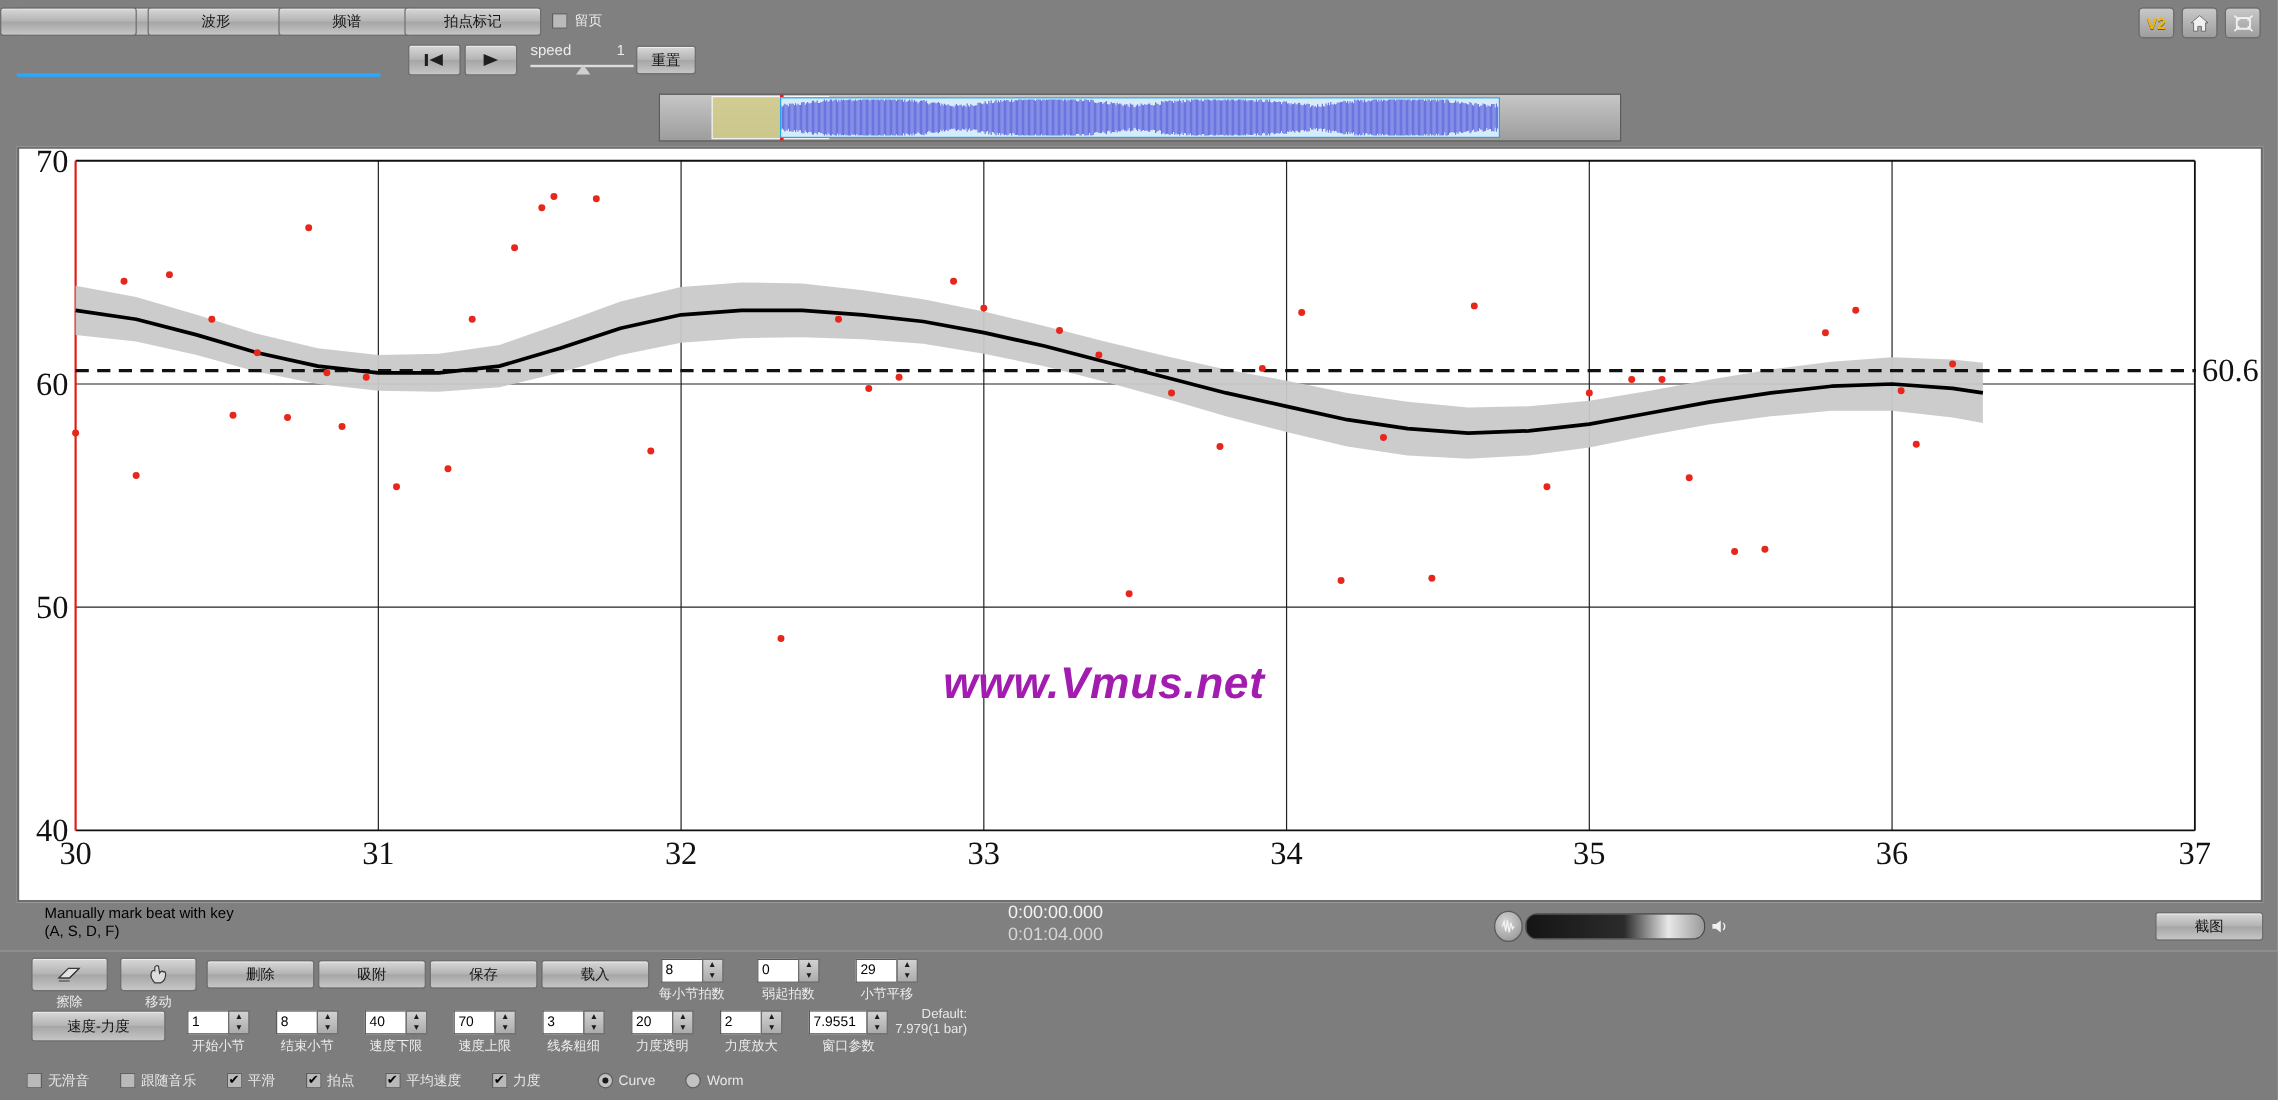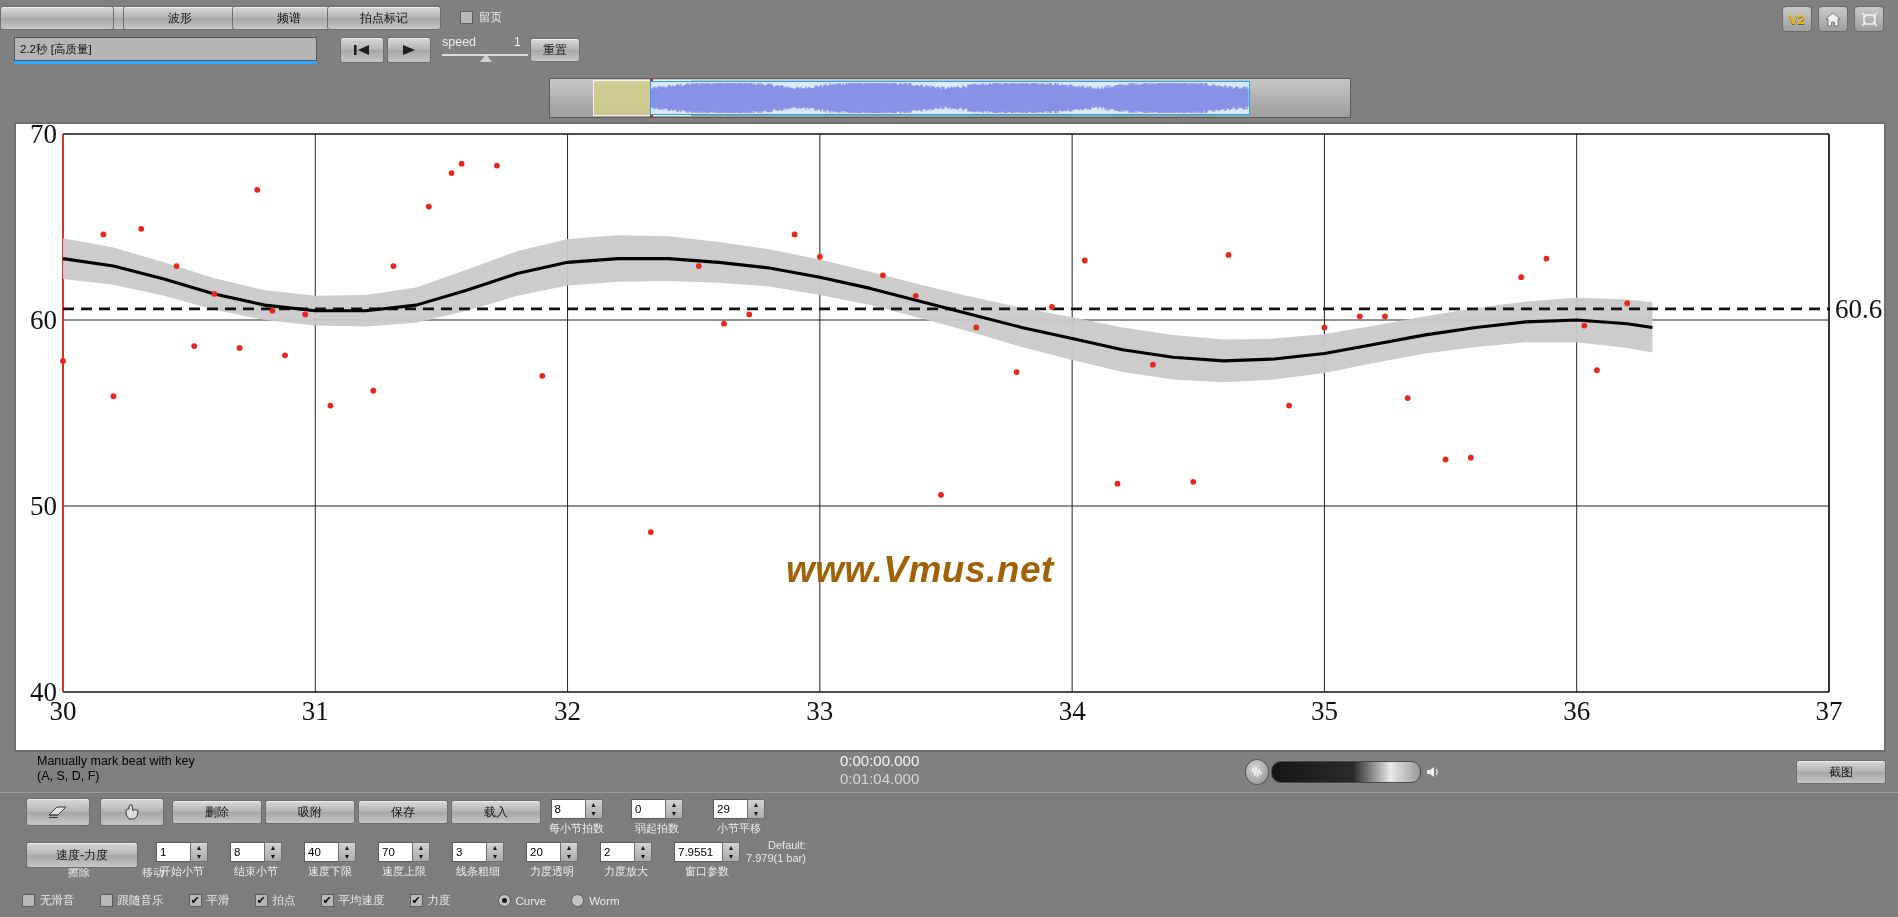--- a/index.html
+++ b/index.html
@@ -84,39 +84,39 @@
   .ov-wave svg{display:block;}
 
   
   .chartpanel{
     position:absolute;left:14px;top:122px;width:1872px;height:630px;
     background:#ffffff;border:2px solid #6e6e6e;box-sizing:border-box;
   }
   .chartpanel svg{display:block;}
   .watermark{
     position:absolute;left:770px;top:425px;
-    font-size:37px;font-weight:bold;font-style:italic;color:#a16207;
+    font-size:37px;font-weight:bold;font-style:italic;color:#a21caf;
     letter-spacing:.5px;user-select:none;
   }
 
   
   .status{position:absolute;left:0;top:752px;width:1898px;height:40px;}
   .status-left{position:absolute;left:13px;top:2px;color:#000000;font-size:12.5px;line-height:15px;margin-left:24px;}
   .times{position:absolute;left:840px;top:0px;color:#f3f3f3;font-size:15px;line-height:18px;}
   .times .t2{color:#d6d6d6;}
   .volwrap{position:absolute;left:1245px;top:7px;display:flex;align-items:center;gap:2px;}
   .volknob{width:22px;height:24px;border-radius:50%;background:radial-gradient(circle at 40% 35%,#d6d6d6,#8d8d8d);border:1px solid #5a5a5a;display:flex;align-items:center;justify-content:center;}
   .volbar{width:148px;height:20px;border-radius:10px;background:linear-gradient(90deg,#151515,#2b2b2b 55%,#e8e8e8 80%,#9a9a9a);border:1px solid #4a4a4a;}
   .volend{width:22px;height:22px;display:flex;align-items:center;justify-content:center;}
   .snapbtn{position:absolute;right:12px;top:8px;width:88px;height:22px;}
 
   
   .bottom{position:absolute;left:0;top:792px;width:1898px;height:125px;background:#7d7d7d;border-top:1px solid #999;}
   .icon-btn{width:62px;height:26px;}
-  .ib-wrap{position:absolute;display:flex;flex-direction:column;align-items:flex-end;gap:38px;}
+  .ib-wrap{position:absolute;display:flex;flex-direction:column;align-items:center;}
   .ib-cap{font-size:11px;color:#ededed;margin-top:1px;}
   .wide-btn{position:absolute;width:88px;height:22px;}
   .row2btn{position:absolute;left:26px;top:49px;width:110px;height:24px;}
   .defnote{position:absolute;left:746px;top:46px;font-size:11px;color:#e8e8e8;line-height:13px;text-align:right;}
   .chkrow{position:absolute;left:22px;top:100px;display:flex;align-items:center;gap:7px;}
   .chkgrp{display:flex;align-items:center;gap:5px;margin-right:18px;}
   .rbtns{position:absolute;right:16px;top:6px;display:flex;flex-direction:column;gap:10px;align-items:center;}
   .sharebtn{width:116px;height:26px;border:2px solid #3a40d8;box-sizing:border-box;font-size:13px;}
   .disbtn{width:116px;height:26px;border:2px solid #3a40d8;box-sizing:border-box;background:linear-gradient(#9e9e9e,#8d8d8d);color:#8d8d8d;}
 </style>
@@ -129,21 +129,21 @@
     <div class="btn tb-btn" style="left:14px">
         <span>上传音乐</span>
       </div>
     <div class="btn tb-btn" style="left:123px">
         <span>波形</span>
       </div>
     <div class="btn tb-btn" style="left" :=""></div>
     <div class="btn tb-btn" style="left:232px">
         <span>频谱</span>
       </div>
-    <div class="btn tb-btn" style="left:327px">
+    <div class="btn tb-btn" style="left:337px">
         <span>拍点标记</span>
       </div>
     <div style="position:absolute;left:460px;top:10px;display:flex;align-items:center;gap:6px">
       <span class="chk"></span>
       <span class="lbl">留页</span>
     </div>
     <div class="topicons">
       <div class="ticon">
           <span class="v2">V2</span>
         </div>
@@ -155,21 +155,20 @@
       <div class="ticon">
         <svg width="17" height="15" viewBox="0 0 17 15">
           <rect x="3" y="3" width="11" height="9" rx="2" fill="none" stroke="#f0f0f0" stroke-width="1.6"></rect>
           <path d="M1 1 L5 5 M16 1 L12 5 M1 14 L5 10 M16 14 L12 10" stroke="#f0f0f0" stroke-width="1.4"></path>
         </svg>
       </div>
     </div>
   </div>
 
   <div class="toolbar2">
-    <div class="pathfield">2.2秒 [高质量]</div>
     <div class="pathunder"></div>
     <div class="btn tctl" style="left:340px">
       <svg width="18" height="12" viewBox="0 0 18 12">
         <rect x="1" y="1" width="2.6" height="10" fill="#1e1e1e"></rect>
         <path d="M16 1 L16 11 L5 6 Z" fill="#1e1e1e"></path>
       </svg>
     </div>
     <div class="btn tctl" style="left:387px">
       <svg width="16" height="12" viewBox="0 0 16 12">
         <path d="M2 1 L2 11 L14 6 Z" fill="#1e1e1e"></path>

